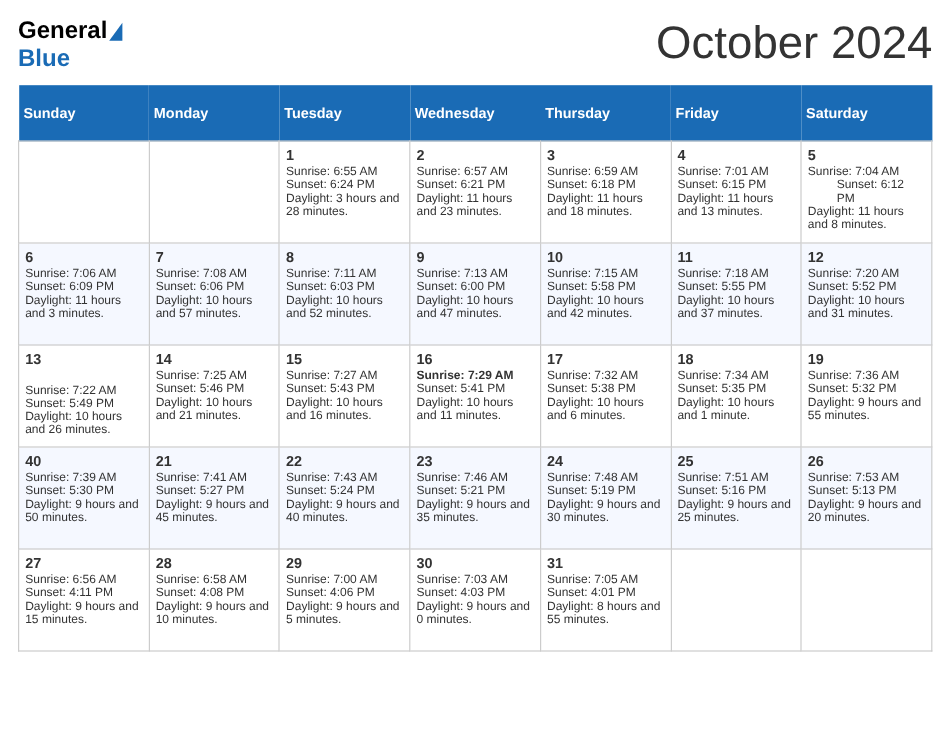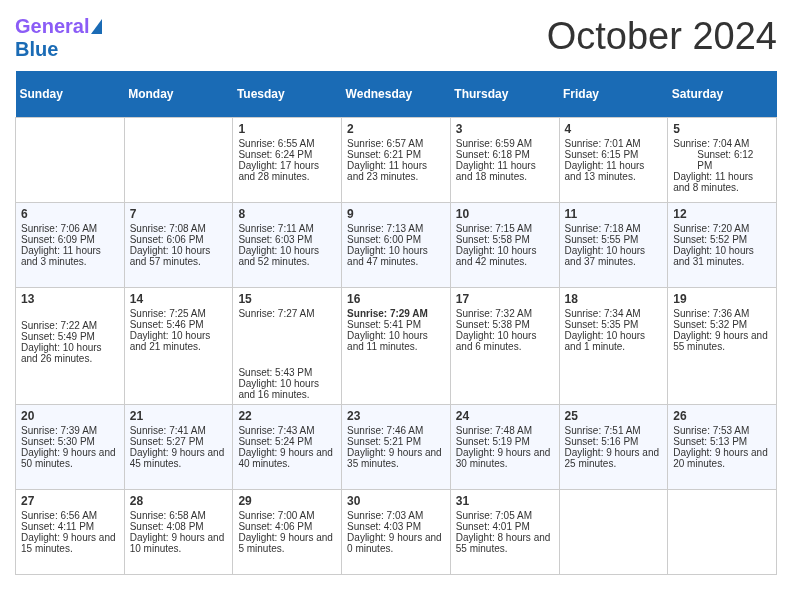--- a/index.html
+++ b/index.html
@@ -71,21 +71,21 @@
     tr:nth-child(even) td { background-color: #f5f8ff; }
     tr:nth-child(odd) td { background-color: #ffffff; }
     th { background-color: #1a6bb5 !important; }
   </style>
 </head>
 <body>
 
 <div class="header-area">
   <div class="logo">
     <div class="logo-row">
-      <span style="font-size:20px;font-weight:bold;color:#8b5cf6;">General</span>
+      <span style="font-size:20px;font-weight:bold;color:#000000;">General</span>
       <span style="display:inline-block;width:0;height:0;border-left:11px solid transparent;border-bottom:15px solid #1a6bb5;margin-left:2px;"></span>
     </div>
     <span style="font-size:20px;font-weight:bold;color:#1a6bb5;">Blue</span>
   </div>
   <div class="title-area">
     <div class="month-title">October 2024</div>
   </div>
 </div>
 
 <table>
@@ -101,21 +101,21 @@
     </tr>
   </thead>
   <tbody id="calendar-body">
   <tr>
         <td class="empty-cell"></td>
         <td class="empty-cell"></td>
         <td>
           <span class="day-number">1</span>
         <span style="display:block;">Sunrise: 6:55 AM</span>
         <span style="display:block;">Sunset: 6:24 PM</span>
-        <span style="display:block;">Daylight: 17 hours and 28 minutes.</span>
+        <span style="display:block;">Daylight: 3 hours and 28 minutes.</span>
         </td>
         <td>
           <span class="day-number">2</span>
         <span style="display:block;">Sunrise: 6:57 AM</span>
         <span style="display:block;">Sunset: 6:21 PM</span>
         <span style="display:block;">Daylight: 11 hours and 23 minutes.</span>
         </td>
         <td>
           <span class="day-number">3</span>
         <span style="display:block;">Sunrise: 6:59 AM</span>
@@ -188,21 +188,21 @@
         </td>
         <td>
           <span class="day-number">14</span>
         <span style="display:block;">Sunrise: 7:25 AM</span>
         <span style="display:block;">Sunset: 5:46 PM</span>
         <span style="display:block;">Daylight: 10 hours and 21 minutes.</span>
         </td>
         <td>
           <span class="day-number">15</span>
         <span style="display:block;">Sunrise: 7:27 AM</span>
-        <span style="display:block;margin-top:48px;">Sunset: 5:43 PM</span>
+        <span style="display:block;">Sunset: 5:43 PM</span>
         <span style="display:block;">Daylight: 10 hours and 16 minutes.</span>
         </td>
         <td>
           <span class="day-number">16</span>
         <span style="display:block;font-weight:bold;">Sunrise: 7:29 AM</span>
         <span style="display:block;">Sunset: 5:41 PM</span>
         <span style="display:block;">Daylight: 10 hours and 11 minutes.</span>
         </td>
         <td>
           <span class="day-number">17</span>
@@ -218,21 +218,21 @@
         </td>
         <td>
           <span class="day-number">19</span>
         <span style="display:block;">Sunrise: 7:36 AM</span>
         <span style="display:block;">Sunset: 5:32 PM</span>
         <span style="display:block;">Daylight: 9 hours and 55 minutes.</span>
         </td>
       </tr>
       <tr>
         <td>
-          <span class="day-number">20</span>
+          <span class="day-number">40</span>
         <span style="display:block;">Sunrise: 7:39 AM</span>
         <span style="display:block;">Sunset: 5:30 PM</span>
         <span style="display:block;">Daylight: 9 hours and 50 minutes.</span>
         </td>
         <td>
           <span class="day-number">21</span>
         <span style="display:block;">Sunrise: 7:41 AM</span>
         <span style="display:block;">Sunset: 5:27 PM</span>
         <span style="display:block;">Daylight: 9 hours and 45 minutes.</span>
         </td>

